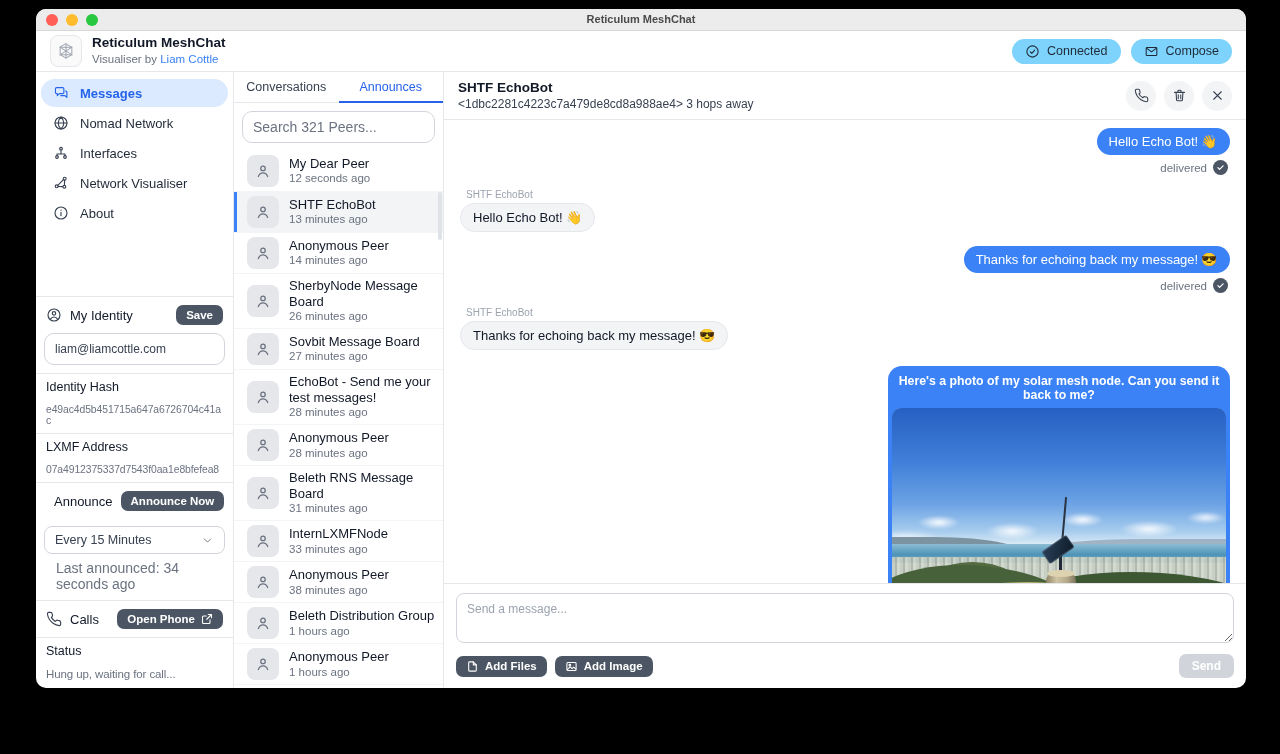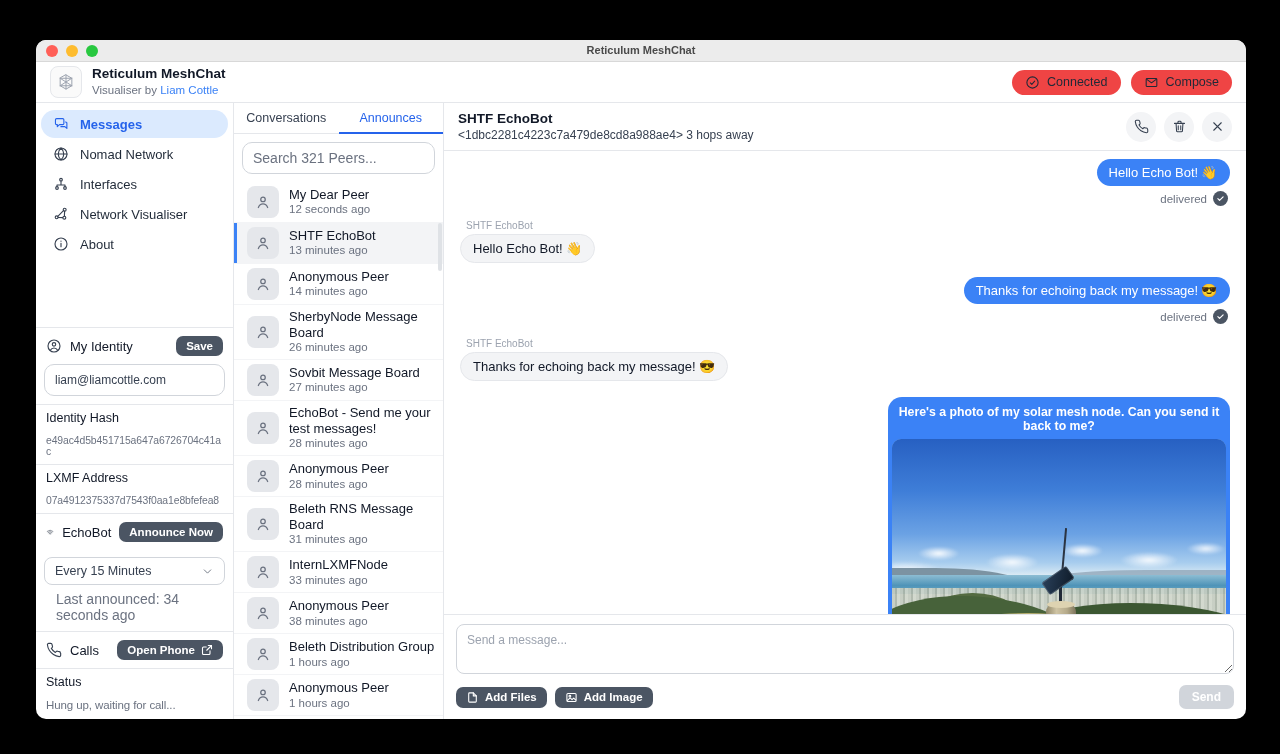--- a/index.html
+++ b/index.html
@@ -1,37 +1,37 @@
 <!DOCTYPE html>
 <html><head>
 <meta charset="utf-8">
 <style>
   * { margin:0; padding:0; box-sizing:border-box; }
   html,body { width:1280px; height:754px; background:#000; font-family:"Liberation Sans", sans-serif; overflow:hidden; }
   svg { display:block; }
   .ic { stroke:currentColor; fill:none; stroke-width:1.7; stroke-linecap:round; stroke-linejoin:round; }
 
-  .window { position:absolute; left:36px; top:40px; width:1210px; height:679px; background:#fff;
+  .window { position:absolute; left:36px; top:9px; width:1210px; height:679px; background:#fff;
             border-radius:10px; overflow:hidden; box-shadow:0 22px 70px rgba(0,0,0,.6); display:flex; flex-direction:column; }
 
   
   .titlebar { height:22px; background:#ececec; border-bottom:1px solid #d8d8d8; position:relative; flex:0 0 auto; }
   .lights { position:absolute; left:10px; top:5px; display:flex; gap:8px; }
   .light { width:12px; height:12px; border-radius:50%; }
   .light.red { background:#ff5f57; } .light.yellow { background:#febc2e; } .light.green { background:#28c840; }
   .tb-title { position:absolute; left:0; right:0; top:4px; text-align:center; font-size:11px; font-weight:700; color:#4a4a4a; }
 
   
   .appheader { height:41px; border-bottom:1px solid #e5e7eb; display:flex; align-items:center; padding:0 14px; gap:10px; flex:0 0 auto; }
   .logo-box { width:32px; height:32px; border:1px solid #e5e7eb; border-radius:8px; display:flex; align-items:center; justify-content:center; color:#9ca3af; background:#fafafa; }
   .apptitle { font-size:13.5px; font-weight:700; color:#111827; line-height:1.25; }
   .appsub { font-size:11.5px; color:#6b7280; line-height:1.25; }
   .appsub a { color:#3b82f6; text-decoration:none; }
   .header-right { margin-left:auto; display:flex; gap:10px; }
-  .pill-btn { display:flex; align-items:center; gap:7px; background:#ef4444; border-radius:9999px; padding:5px 13px; font-size:12.5px; color:#1f2937; cursor:default; }
+  .pill-btn { display:flex; align-items:center; gap:7px; background:#7dd3fc; border-radius:9999px; padding:5px 13px; font-size:12.5px; color:#1f2937; cursor:default; }
 
   
   .main { flex:1; display:flex; min-height:0; }
 
   
   .sidebar { width:198px; flex:0 0 auto; border-right:1px solid #e5e7eb; display:flex; flex-direction:column; min-height:0; }
   .nav { padding:7px 5px; display:flex; flex-direction:column; gap:2px; }
   .nav-item { display:flex; align-items:center; gap:11px; padding:6px 12px; border-radius:9999px; font-size:13px; color:#1f2937; }
   .nav-item .nic { color:#374151; }
   .nav-item.active { background:#dbeafe; color:#2563eb; font-weight:600; }
@@ -226,21 +226,21 @@
         </div>
         <div class="kv">
           <div class="kv-label">LXMF Address</div>
           <div class="kv-value">07a4912375337d7543f0aa1e8bfefea8</div>
         </div>
         <div class="id-row" style="border-top:1px solid #e5e7eb;">
           <svg class="ic" width="16" height="16" viewBox="0 0 24 24" style="color:#374151">
               <path d="M3.5 10a13 13 0 0 1 17 0M6.3 13.2a9 9 0 0 1 11.4 0M9.2 16.2a4.6 4.6 0 0 1 5.6 0"></path>
               <circle cx="12" cy="19" r="1.1" fill="currentColor" stroke="none"></circle>
             </svg>
-          <span class="grow">EchoBot</span>
+          <span class="grow">Announce</span>
           <button class="dark-btn">Announce Now</button>
         </div>
         <div class="select-wrap">
           <div class="fake-select">
             <span>Every 15 Minutes</span>
             <svg class="ic" width="13" height="13" viewBox="0 0 24 24" style="color:#6b7280">
                 <path d="M6 9l6 6 6-6"></path>
               </svg>
           </div>
         </div>

